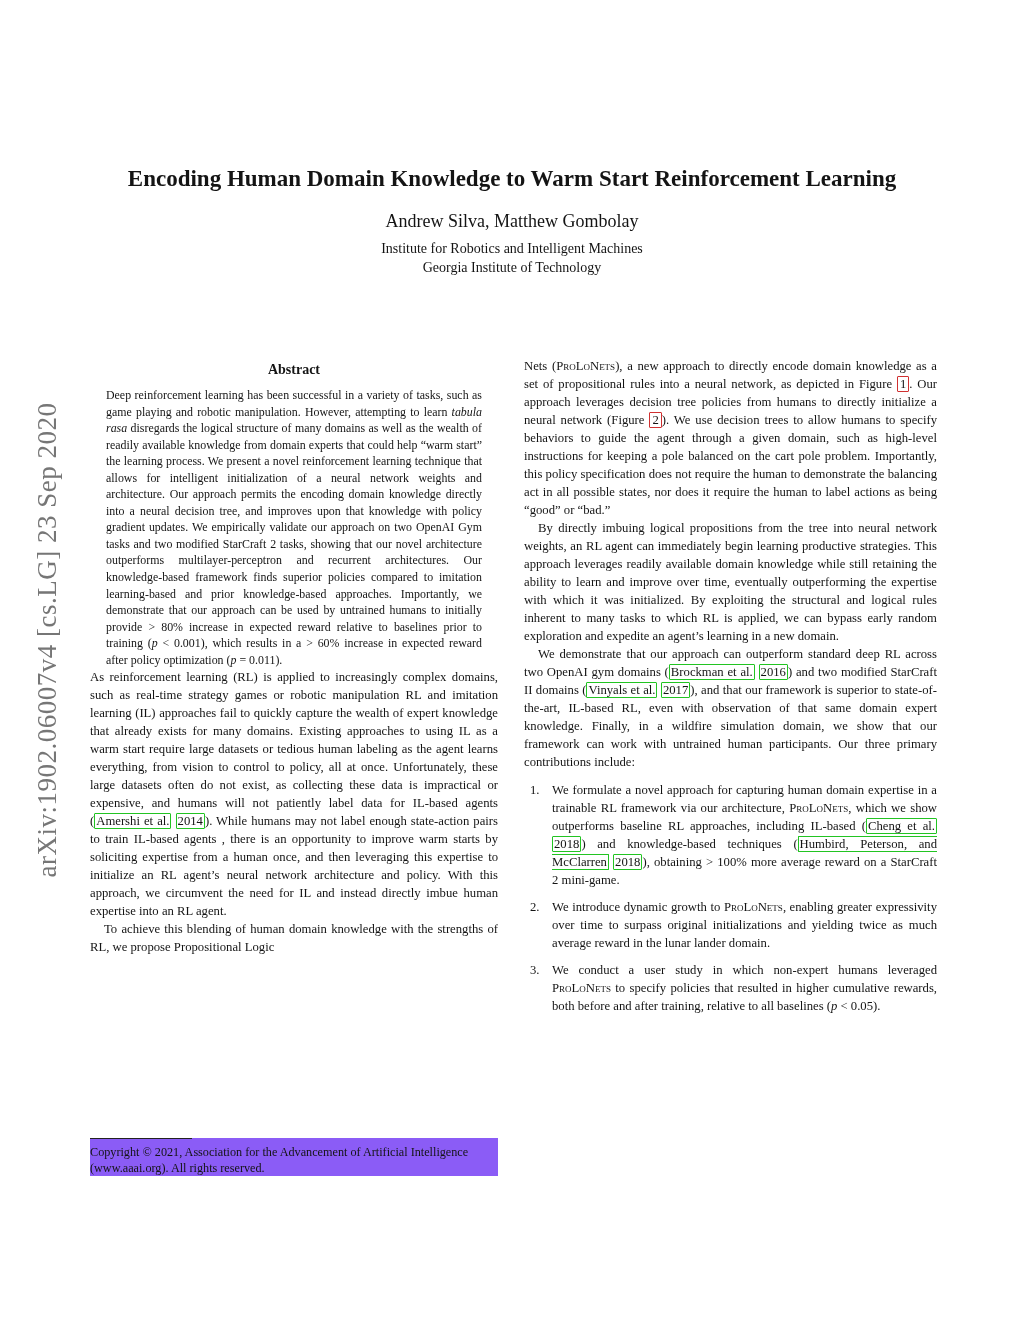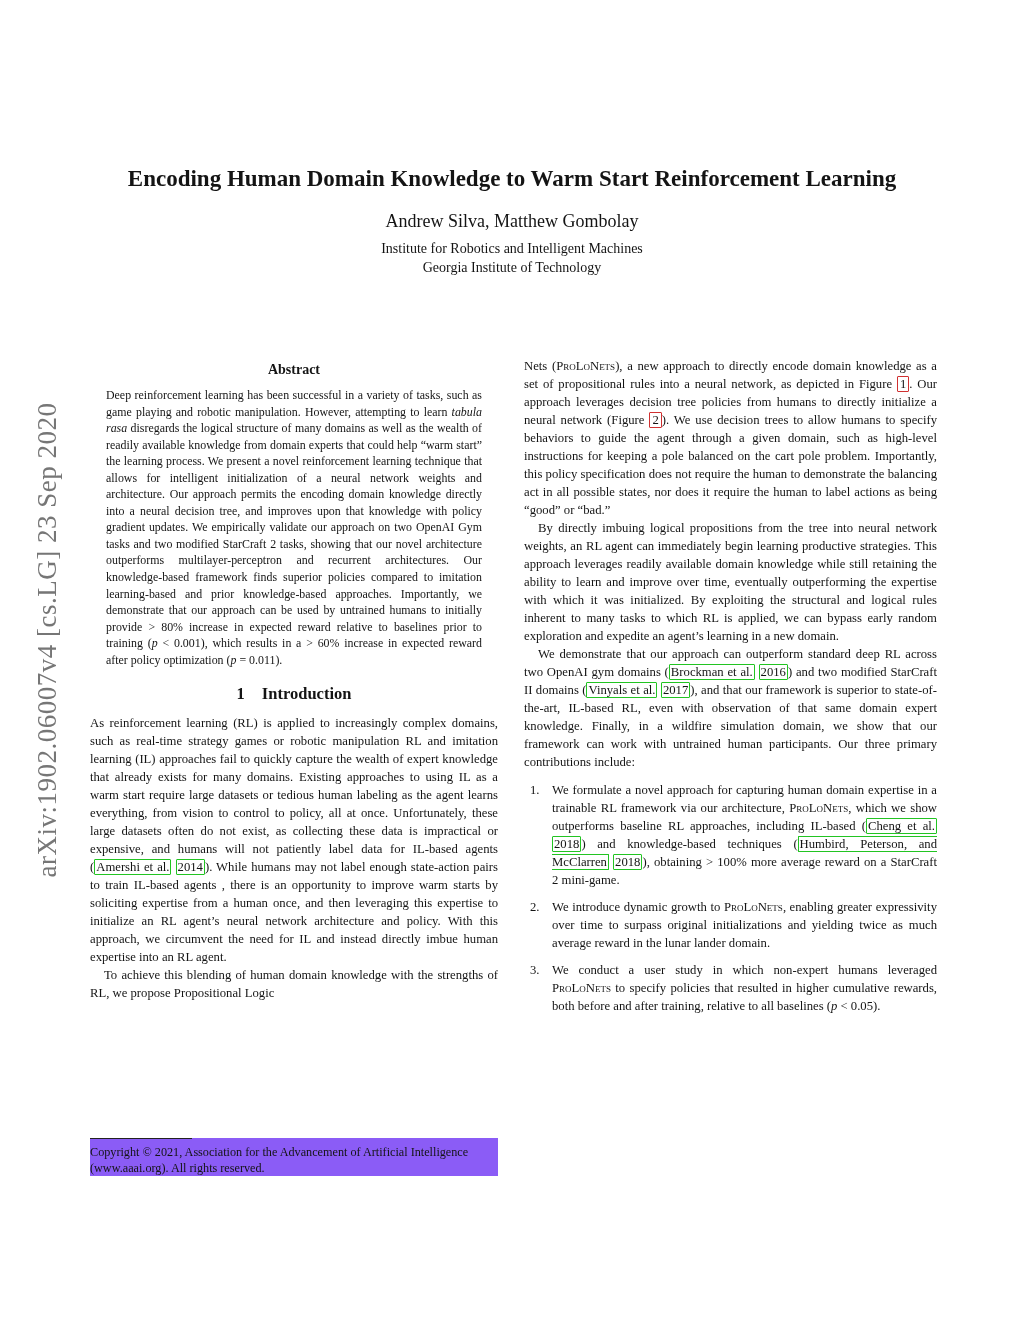--- a/index.html
+++ b/index.html
@@ -59,21 +59,20 @@
   <header class="header">
     <h1 class="title">Encoding Human Domain Knowledge to Warm Start Reinforcement Learning</h1>
     <div class="authors">Andrew Silva, Matthew Gombolay</div>
     <div class="affil">Institute for Robotics and Intelligent Machines</div>
     <div class="affil">Georgia Institute of Technology</div>
   </header>
 
   <section class="col col-left">
     <h2 class="abs-heading">Abstract</h2>
     <p class="abs-text"><span>Deep reinforcement learning has been successful in a variety of tasks, such as game playing and robotic manipulation. However, attempting to learn </span><span class="italic">tabula rasa</span><span> disregards the logical structure of many domains as well as the wealth of readily available knowledge from domain experts that could help “warm start” the learning process. We present a novel reinforcement learning technique that allows for intelligent initialization of a neural network weights and architecture. Our approach permits the encoding domain knowledge directly into a neural decision tree, and improves upon that knowledge with policy gradient updates. We empirically validate our approach on two OpenAI Gym tasks and two modified StarCraft 2 tasks, showing that our novel architecture outperforms multilayer-perceptron and recurrent architectures. Our knowledge-based framework finds superior policies compared to imitation learning-based and prior knowledge-based approaches. Importantly, we demonstrate that our approach can be used by untrained humans to initially provide &gt; 80% increase in expected reward relative to baselines prior to training (</span><span class="italic">p</span><span> &lt; 0.001), which results in a &gt; 60% increase in expected reward after policy optimization (</span><span class="italic">p</span><span> = 0.011).</span></p>
-    <h2 class="sec-heading"><span class="sec-num">1</span><span>Introduction</span></h2>
     <p class="body-p"><span>As reinforcement learning (RL) is applied to increasingly complex domains, such as real-time strategy games or robotic manipulation RL and imitation learning (IL) approaches fail to quickly capture the wealth of expert knowledge that already exists for many domains. Existing approaches to using IL as a warm start require large datasets or tedious human labeling as the agent learns everything, from vision to control to policy, all at once. Unfortunately, these large datasets often do not exist, as collecting these data is impractical or expensive, and humans will not patiently label data for IL-based agents (</span><span class="cite-box">Amershi et al.</span><span> </span><span class="cite-box">2014</span><span>). While humans may not label enough state-action pairs to train IL-based agents , there is an opportunity to improve warm starts by soliciting expertise from a human once, and then leveraging this expertise to initialize an RL agent’s neural network architecture and policy. With this approach, we circumvent the need for IL and instead directly imbue human expertise into an RL agent.</span></p>
     <p class="body-p indent"><span>To achieve this blending of human domain knowledge with the strengths of RL, we propose Propositional Logic</span></p>
   </section>
 
   <section class="col col-right">
     <p class="body-p"><span>Nets (</span><span class="smallcaps">ProLoNets</span><span>), a new approach to directly encode domain knowledge as a set of propositional rules into a neural network, as depicted in Figure </span><span class="figref-box">1</span><span>. Our approach leverages decision tree policies from humans to directly initialize a neural network (Figure </span><span class="figref-box">2</span><span>). We use decision trees to allow humans to specify behaviors to guide the agent through a given domain, such as high-level instructions for keeping a pole balanced on the cart pole problem. Importantly, this policy specification does not require the human to demonstrate the balancing act in all possible states, nor does it require the human to label actions as being “good” or “bad.”</span></p>
     <p class="body-p indent"><span>By directly imbuing logical propositions from the tree into neural network weights, an RL agent can immediately begin learning productive strategies. This approach leverages readily available domain knowledge while still retaining the ability to learn and improve over time, eventually outperforming the expertise with which it was initialized. By exploiting the structural and logical rules inherent to many tasks to which RL is applied, we can bypass early random exploration and expedite an agent’s learning in a new domain.</span></p>
     <p class="body-p indent"><span>We demonstrate that our approach can outperform standard deep RL across two OpenAI gym domains (</span><span class="cite-box">Brockman et al.</span><span> </span><span class="cite-box">2016</span><span>) and two modified StarCraft II domains (</span><span class="cite-box">Vinyals et al.</span><span> </span><span class="cite-box">2017</span><span>), and that our framework is superior to state-of-the-art, IL-based RL, even with observation of that same domain expert knowledge. Finally, in a wildfire simulation domain, we show that our framework can work with untrained human participants. Our three primary contributions include:</span></p>
     <ol class="contrib-list">
       <li class="contrib-item">

